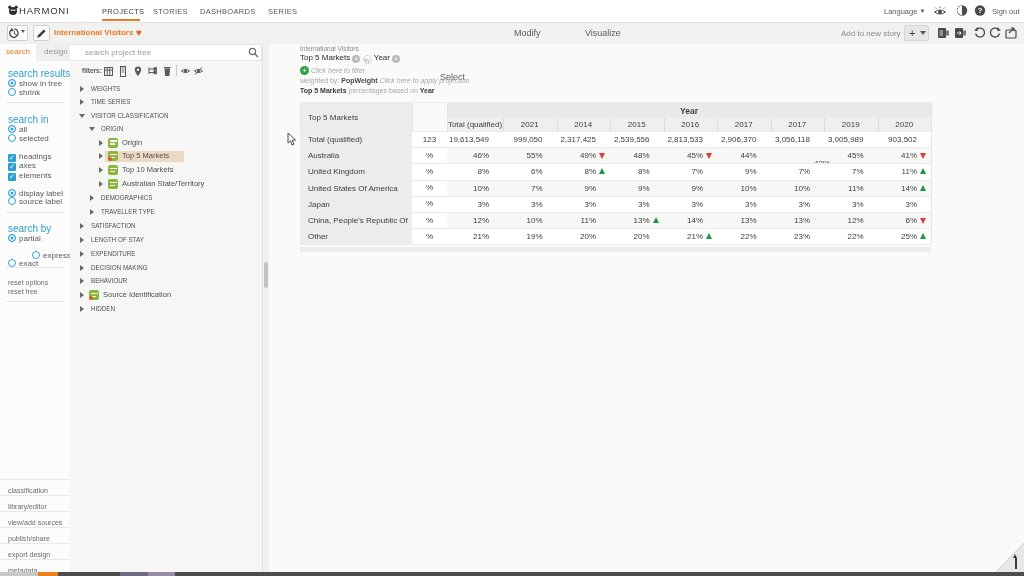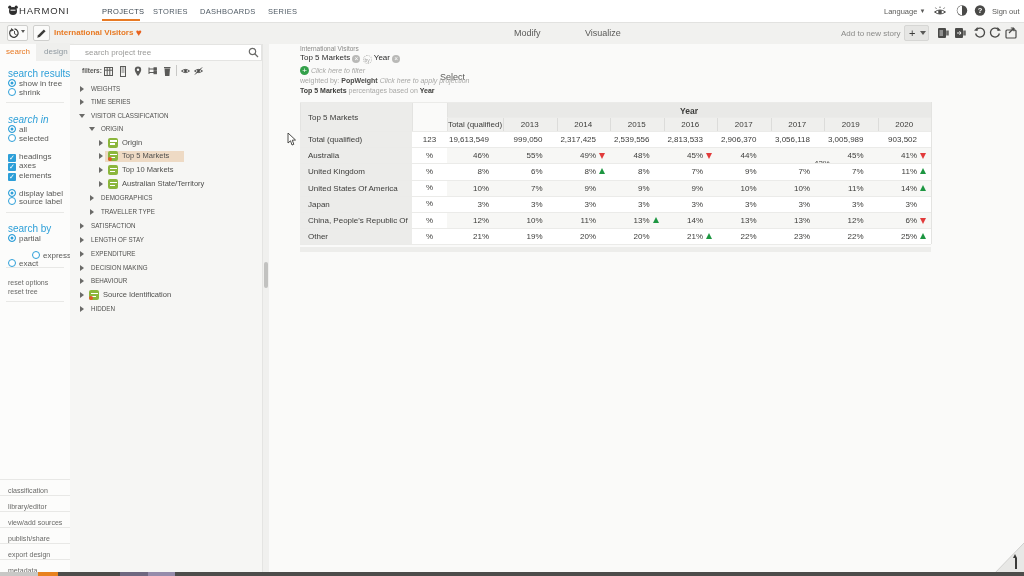--- a/index.html
+++ b/index.html
@@ -130,21 +130,21 @@
   </svg>
 
 <div id="optcol"></div>
 <div class="optitem" style="left:6px; top:47px; font-size:8px; color:#e87a24;">search</div>
 <div style="position:absolute; left:36px; top:43px; width:38px; height:18px; background:#efefed;"></div>
 <div class="optitem" style="left:44px; top:47px; font-size:8px; color:#8f99a0;">design</div>
 <div class="blueh" style="top:68px;">search results</div>
 <div class="optitem" style="top:79px;"><span class="radio on"></span>show in tree</div>
 <div class="optitem" style="top:87.5px;"><span class="radio"></span>shrink</div>
 <div class="odiv" style="top:102px;"></div>
-<div class="blueh" style="top:114px;font-style:italic;">search in</div>
+<div class="blueh" style="top:114px;">search in</div>
 <div class="optitem" style="top:125px;"><span class="radio on"></span>all</div>
 <div class="optitem" style="top:134px;"><span class="radio"></span>selected</div>
 
 <div class="optitem" style="top:151.5px;"><span class="chk">✓</span>headings</div>
 <div class="optitem" style="top:161px;"><span class="chk">✓</span>axes</div>
 <div class="optitem" style="top:170.5px;"><span class="chk">✓</span>elements</div>
 <div class="optitem" style="top:188.5px;"><span class="radio on"></span>display label</div>
 <div class="optitem" style="top:197px;"><span class="radio"></span>source label</div>
 <div class="odiv" style="top:212px;"></div>
 <div class="blueh" style="top:222.5px;">search by</div>
@@ -279,21 +279,21 @@
 <div class="mh" style="left:300px; top:75.5px; font-size:7px; color:#a8a8a6;">weighted by: <span style="color:#4a4a48; font-weight:bold;">PopWeight</span> <span style="font-style:italic;">Click here to apply projection</span></div>
 <div class="mh" style="left:300px; top:85.5px; font-size:7px; color:#a8a8a6;"><span style="color:#3c3c3a; font-weight:bold;">Top 5 Markets</span> percentages based on <span style="color:#3c3c3a; font-weight:bold;">Year</span></div>
 
 <div id="tblwrap">
     <div style="position:absolute;left:447px;top:102px;width:484px;height:15px;background:#e9e9e7;"></div>
     <div class="cell" style="left:447px;top:105.5px;width:484px;text-align:center;font-weight:bold;font-size:8.5px;">Year</div>
     <div style="position:absolute;left:300px;top:102px;width:112px;height:29px;background:#ececea;"></div>
     <div class="cell" style="left:308px;top:113px;">Top 5 Markets</div>
     <div style="position:absolute;left:447px;top:117px;width:484px;height:14px;background:#efefed;"></div>
     <div class="cell" style="left:447px;top:119.5px;width:56px;text-align:center;">Total (qualified)</div>
-    <div class="cell" style="left:503px;top:119.5px;width:53.5px;text-align:center;">2013</div>
+    <div class="cell" style="left:503px;top:119.5px;width:53.5px;text-align:center;">2021</div>
     <div class="vline" style="left:503px;top:117px;height:14px;background:#dcdcda;"></div>
     <div class="vline" style="left:503px;top:131px;height:113.39999999999999px;background:#ececea;"></div>
     <div class="cell" style="left:556.5px;top:119.5px;width:53.5px;text-align:center;">2014</div>
     <div class="vline" style="left:556.5px;top:117px;height:14px;background:#dcdcda;"></div>
     <div class="vline" style="left:556.5px;top:131px;height:113.39999999999999px;background:#ececea;"></div>
     <div class="cell" style="left:610px;top:119.5px;width:53.5px;text-align:center;">2015</div>
     <div class="vline" style="left:610px;top:117px;height:14px;background:#dcdcda;"></div>
     <div class="vline" style="left:610px;top:131px;height:113.39999999999999px;background:#ececea;"></div>
     <div class="cell" style="left:663.5px;top:119.5px;width:53.5px;text-align:center;">2016</div>
     <div class="vline" style="left:663.5px;top:117px;height:14px;background:#dcdcda;"></div>

